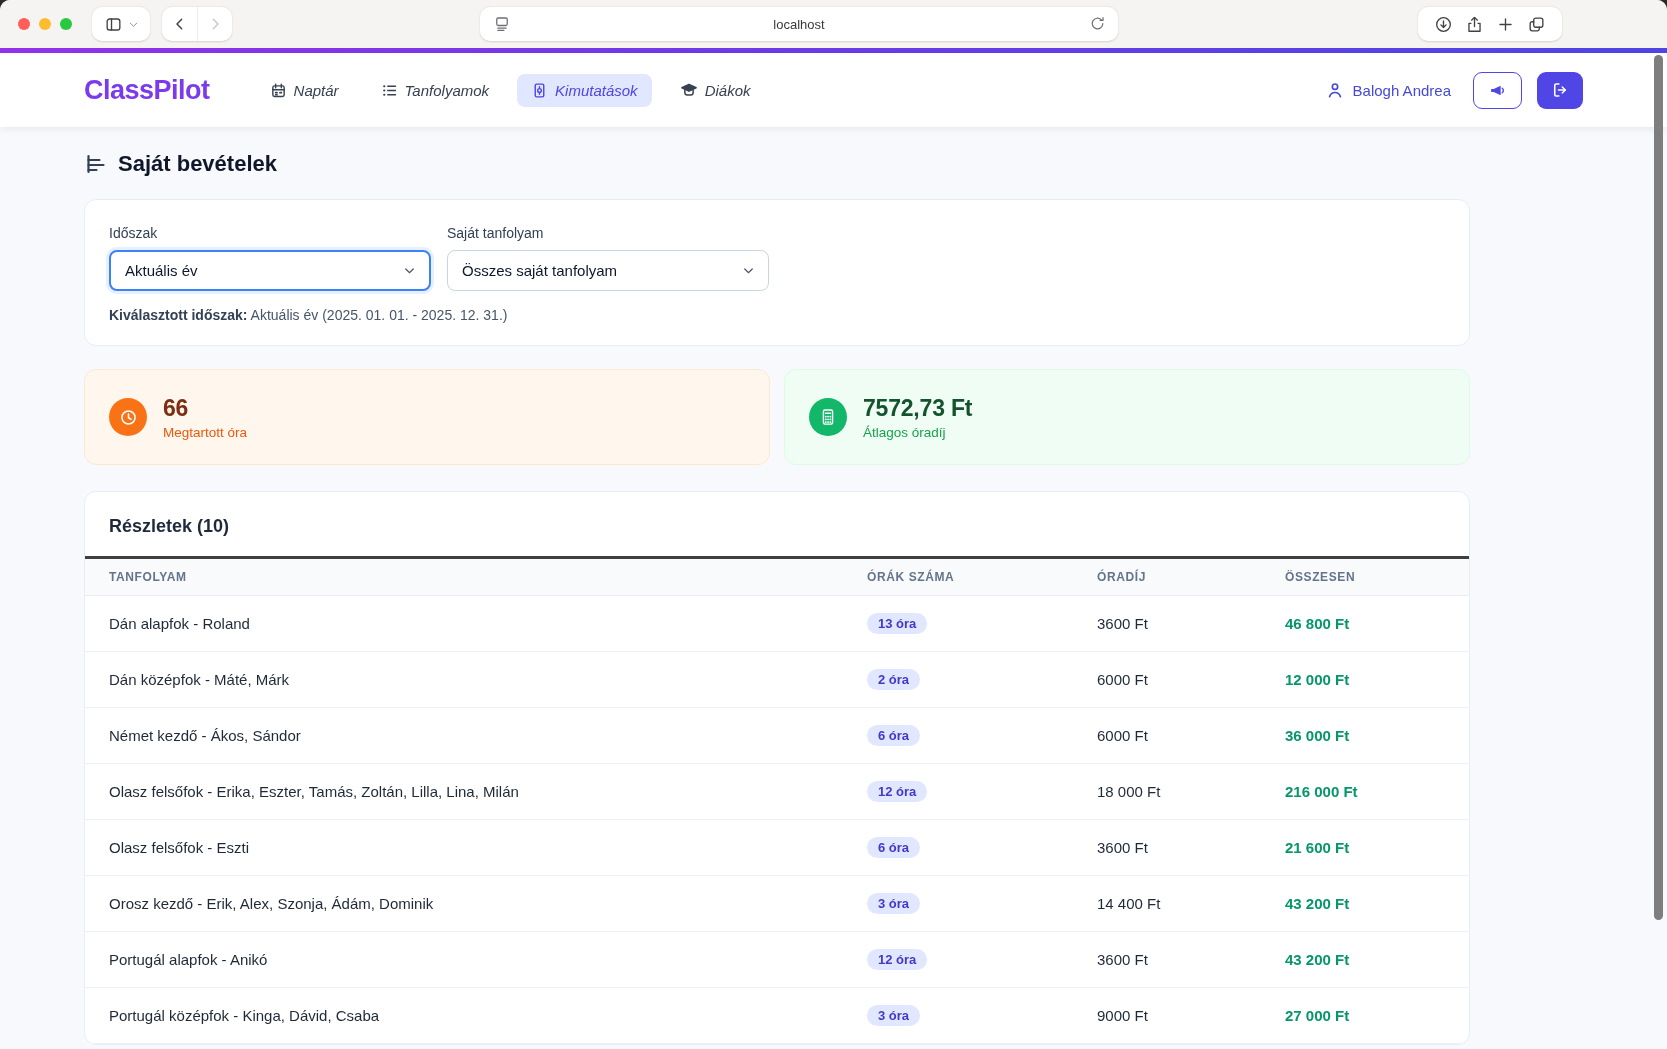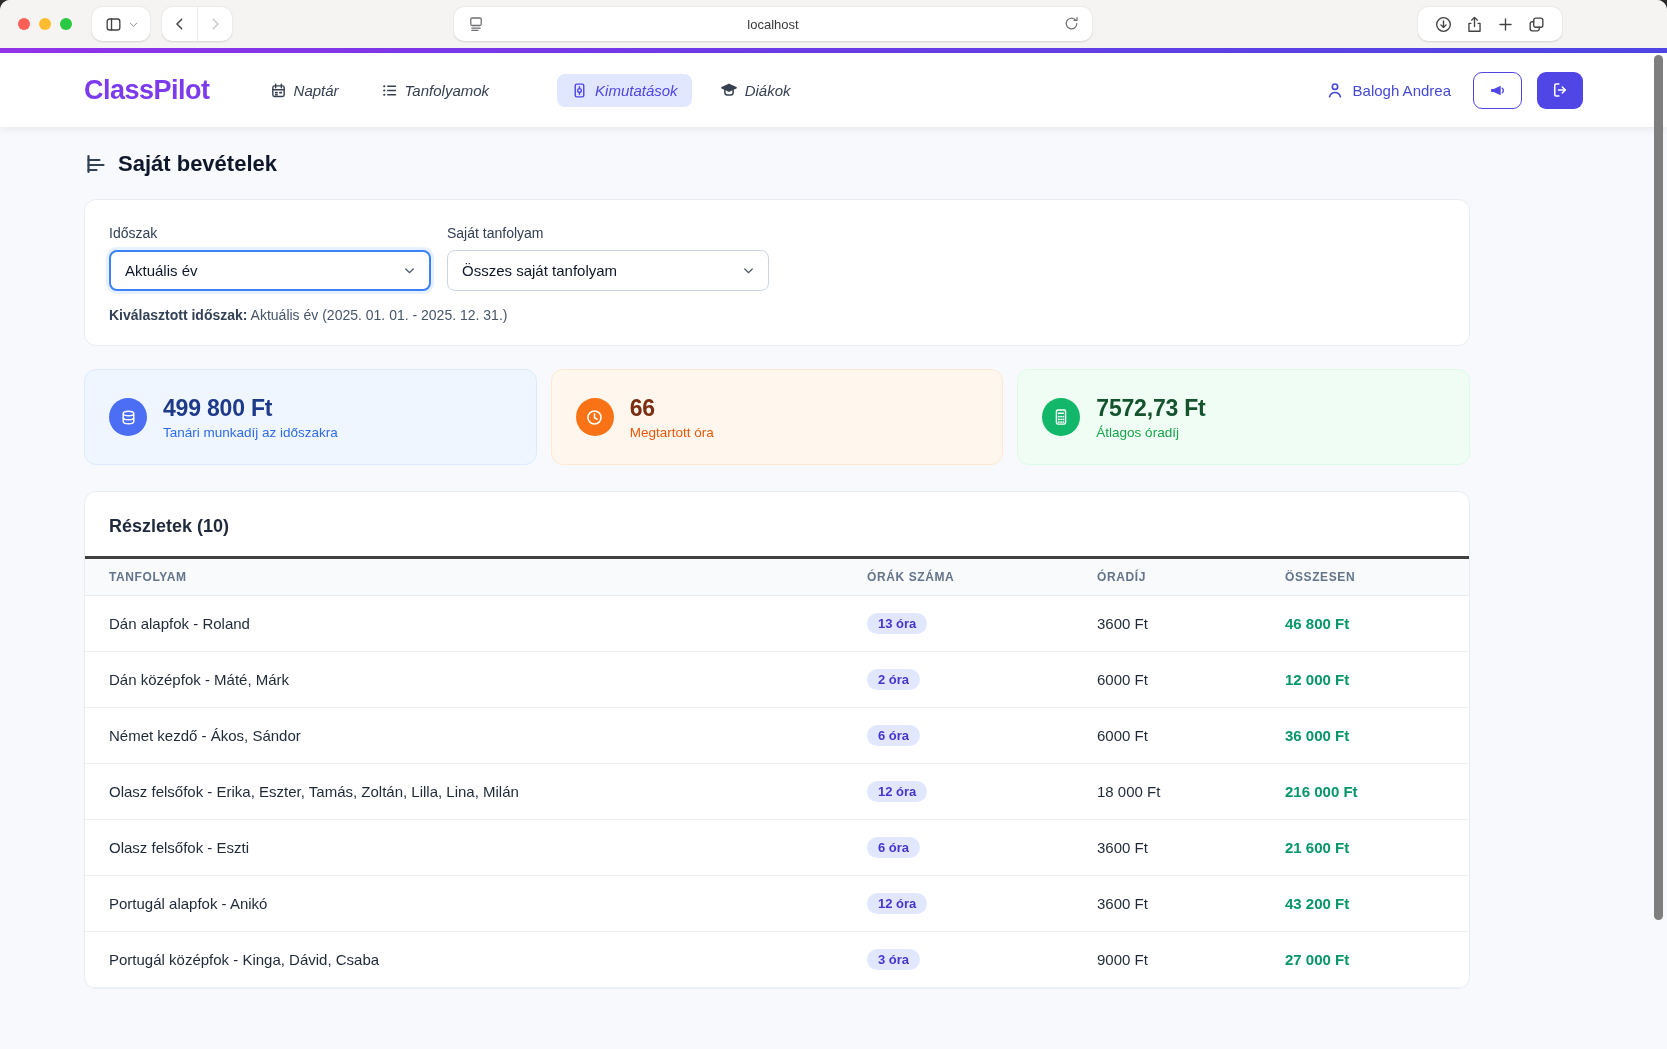--- a/index.html
+++ b/index.html
@@ -10,41 +10,41 @@
 
   
   .toolbar { height:48px; background:#F5F4F2; position:relative; flex:0 0 auto; }
   .traffic { position:absolute; top:18px; width:12px; height:12px; border-radius:50%; }
   .t-close{ left:18px; background:#FF5F57; } .t-min{ left:39px; background:#FEBC2E; } .t-zoom{ left:60px; background:#28C840; }
   .tb-pill { position:absolute; top:7px; height:34px; background:#FFFFFF; border-radius:10px;
     box-shadow:0 0.5px 2px rgba(0,0,0,.14); display:flex; align-items:center; justify-content:center; }
   .pill-sidebar { left:92px; width:58px; gap:5px; }
   .pill-nav { left:162px; width:70px; }
   .pill-nav .half { width:35px; height:100%; display:flex; align-items:center; justify-content:center; }
-  .pill-addr { left:454px; width:638px; }
+  .pill-addr { left:480px; width:638px; }
   .pill-actions { left:1418px; width:144px; justify-content:space-around; padding:0 10px; }
   .addr-text { font-size:13px; color:#3A3A3C; }
   .addr-icon-l { position:absolute; left:13px; top:8px; }
   .addr-icon-r { position:absolute; right:12px; top:8px; }
   .tbi { stroke:#424245; fill:none; stroke-width:1.7; stroke-linecap:round; stroke-linejoin:round; }
   .tbi-dim { stroke:#C8C8CA; }
   .tbi-soft { stroke:#6E6E73; }
 
   
   .grad { height:5px; background:linear-gradient(90deg,#9333EA 0%,#6D3BE8 45%,#4F46E5 100%); flex:0 0 auto; }
 
   
   .app-header { height:74px; background:#FFFFFF; display:flex; align-items:center;
     padding:0 84px; box-shadow:0 2px 8px rgba(15,23,42,.07); position:relative; z-index:2; flex:0 0 auto; }
   .logo { font-size:27px; font-weight:800; color:#7C3AED; letter-spacing:-0.5px; margin-right:46px; cursor:pointer; }
   .nav { display:flex; align-items:center; gap:14px;font-style:italic; }
   .nav-item { display:flex; align-items:center; gap:7px; padding:8px 14px; border-radius:8px;
     font-size:15px; font-weight:500; color:#374151; cursor:pointer; }
   .nav-item svg { stroke:#374151; }
-  .nav-item.active { background:#E0E7FF; color:#4F46E5;margin-left:40px; }
+  .nav-item.active { background:#E0E7FF; color:#4F46E5; }
   .nav-item.active svg { stroke:#4F46E5; }
   .hdr-right { margin-left:auto; display:flex; align-items:center; gap:15px; }
   .user { display:flex; align-items:center; gap:8px; font-size:15px; font-weight:500; color:#4549D6; margin-right:7px; }
   .btn-outline { width:49px; height:37px; border:1.5px solid #4F46E5; border-radius:9px; background:#fff;
     display:flex; align-items:center; justify-content:center; cursor:pointer; }
   .btn-solid { width:46px; height:37px; border:none; border-radius:9px; background:#4F46E5;
     display:flex; align-items:center; justify-content:center; cursor:pointer; }
 
   
   .main { flex:1 1 auto; background:#F7F9FC; overflow:hidden; }
@@ -252,33 +252,20 @@
                 </svg>
             </div>
           </div>
         </div>
         <div class="period-note">
           <b>Kiválasztott időszak:</b><span> Aktuális év (2025. 01. 01. - 2025. 12. 31.)</span>
         </div>
       </div>
 
       <div class="summary">
-        <div class="scard sc-blue">
-          <span class="icircle ic-blue">
-            <svg width="21" height="21" viewBox="0 0 24 24" fill="none" stroke="#fff" stroke-width="1.7">
-                <ellipse cx="12" cy="7.5" rx="6" ry="2.6"></ellipse>
-                <path d="M6 7.5v4.5c0 1.45 2.7 2.6 6 2.6s6-1.15 6-2.6V7.5"></path>
-                <path d="M6 12v4.5c0 1.45 2.7 2.6 6 2.6s6-1.15 6-2.6V12"></path>
-              </svg>
-          </span>
-          <div>
-            <div class="sval sv-blue">499 800 Ft</div>
-            <div class="slabel sl-blue">Tanári munkadíj az időszakra</div>
-          </div>
-        </div>
         <div class="scard sc-orange">
           <span class="icircle ic-orange">
             <svg width="21" height="21" viewBox="0 0 24 24" fill="none" stroke="#fff" stroke-width="1.8" stroke-linecap="round">
                 <circle cx="12" cy="12" r="7.5"></circle>
                 <path d="M12 8v4.3l2.8 1.7"></path>
               </svg>
           </span>
           <div>
             <div class="sval sv-orange">66</div>
             <div class="slabel sl-orange">Megtartott óra</div>
@@ -345,20 +332,26 @@
     <td class="total">216 000 Ft</td>
   </tr>
 
   <tr>
     <td>Olasz felsőfok - Eszti</td>
     <td><span class="pill">6 óra</span></td>
     <td>3600 Ft</td>
     <td class="total">21 600 Ft</td>
   </tr>
 
+  <tr>
+    <td>Orosz kezdő - Erik, Alex, Szonja, Ádám, Dominik</td>
+    <td><span class="pill">3 óra</span></td>
+    <td>14 400 Ft</td>
+    <td class="total">43 200 Ft</td>
+  </tr>
 
   <tr>
     <td>Portugál alapfok - Anikó</td>
     <td><span class="pill">12 óra</span></td>
     <td>3600 Ft</td>
     <td class="total">43 200 Ft</td>
   </tr>
 
   <tr>
     <td>Portugál középfok - Kinga, Dávid, Csaba</td>

